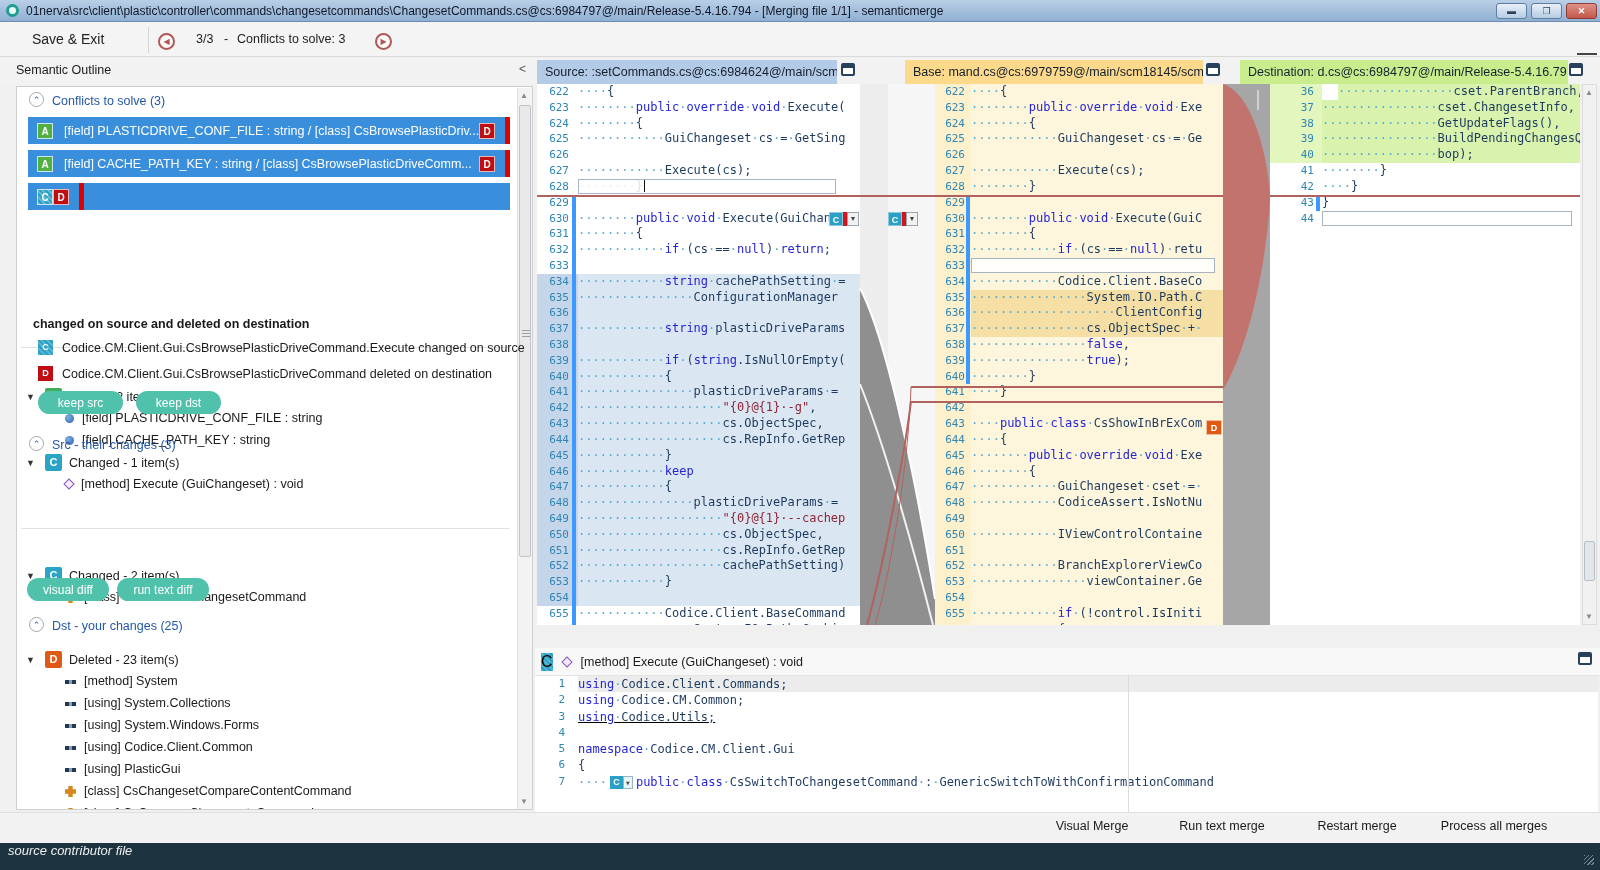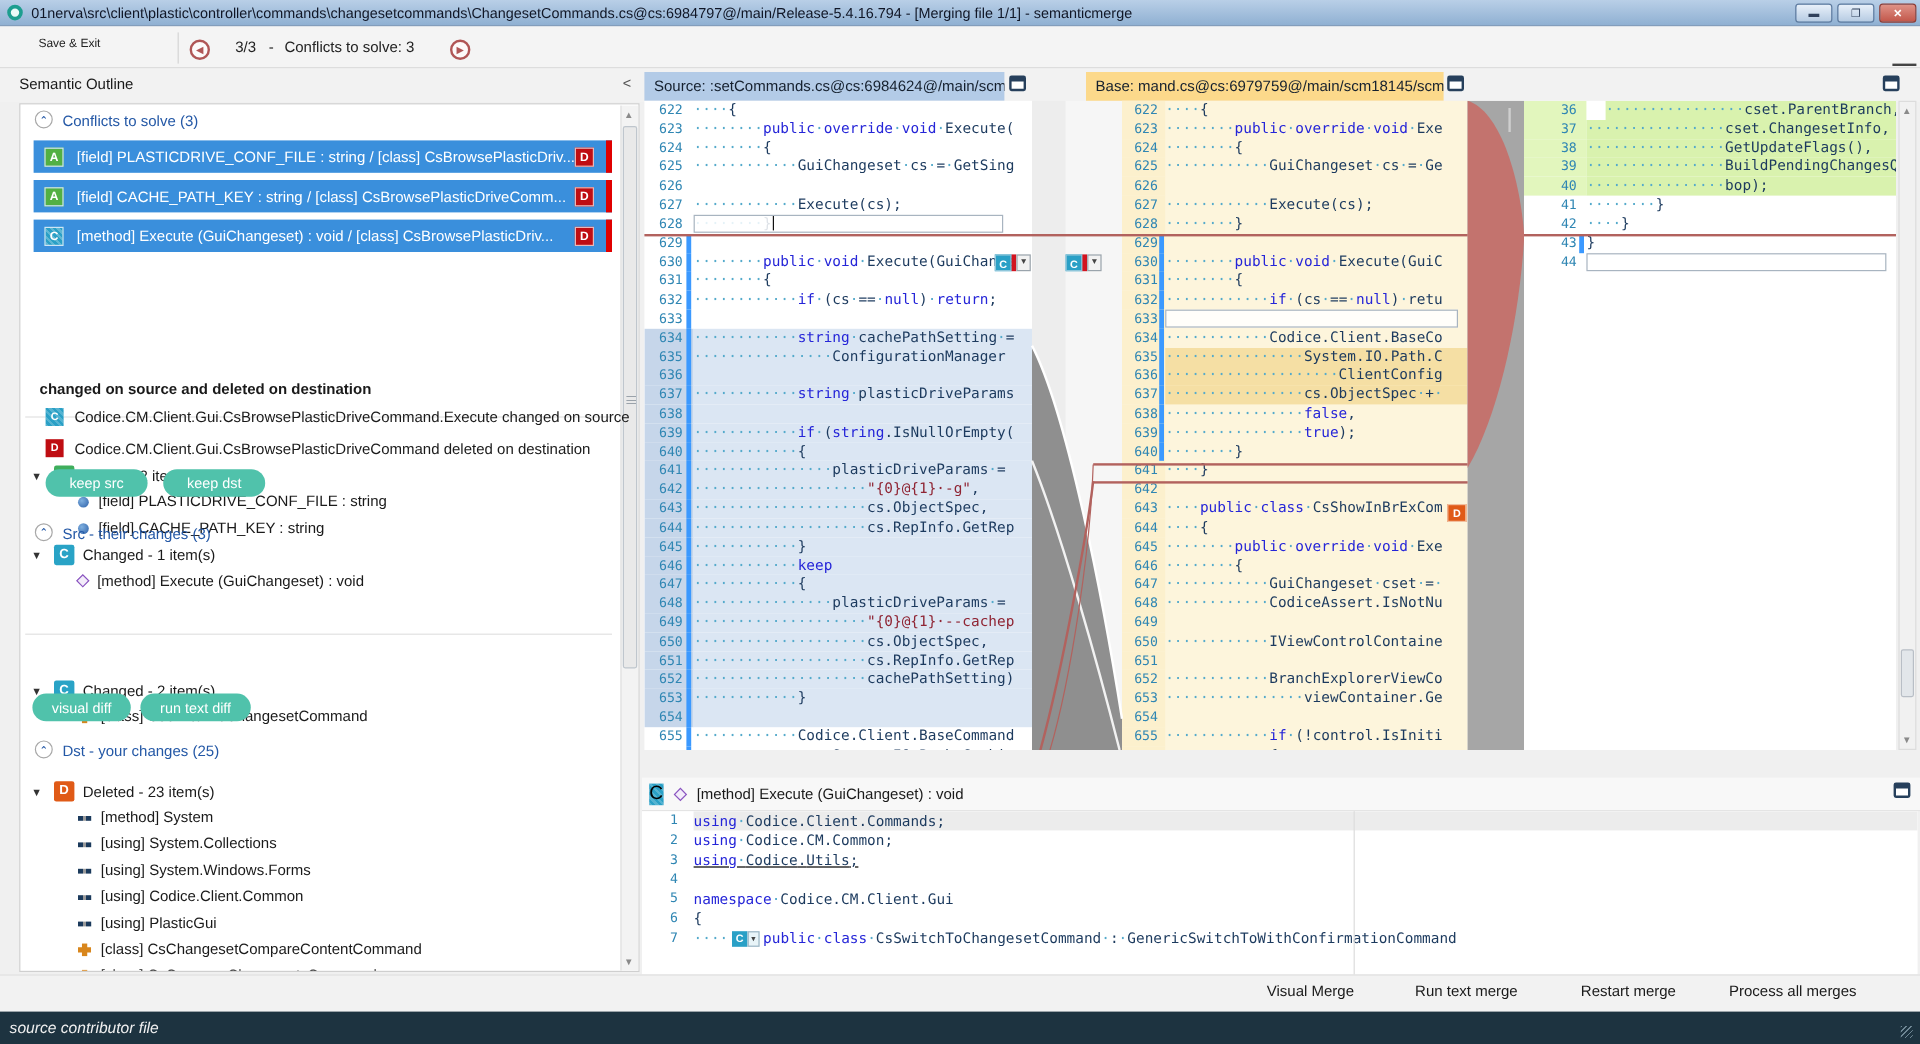--- a/index.html
+++ b/index.html
@@ -13,21 +13,21 @@
   #app-icon { width:13px; height:13px; border-radius:50%; border:3px solid #1d9e8f; background:#eafaf7; margin:0 7px 0 6px; }
   #window-title { font-size:12px; color:#101626; white-space:nowrap; overflow:hidden; flex:1; }
   .winbtn { width:31px; height:16px; border:1px solid #5f7ca0; border-radius:3px; margin-left:4px;
     background:linear-gradient(#e8f0fa,#b6cbe2); display:flex; align-items:center; justify-content:center;
     font-size:9px; color:#30415c; }
   #close-btn { background:linear-gradient(#df9287,#c2574a); border-color:#8e3c34; color:#fff; font-weight:bold; }
   #winbtns { display:flex; margin-right:3px; }
 
   
   #toolbar { position:absolute; left:0; top:22px; width:1600px; height:35px; background:#f4f4f4; border-bottom:1px solid #d8d8d8; }
-  #save-exit { position:absolute; left:32px; top:9px; font-size:10px; color:#222; cursor:default; }
+  #save-exit { position:absolute; left:32px; top:9px; font-size:14px; color:#222; cursor:default; }
   #tb-sep { position:absolute; left:148px; top:5px; width:1px; height:26px; background:#d5d5d5; }
   .navcirc { position:absolute; top:11px; width:17px; height:17px; border:2px solid #b05656; border-radius:50%;
     display:flex; align-items:center; justify-content:center; color:#b05656; font-size:8px; background:#fdfafa; }
   #nav-prev { left:158px; }
   #nav-next { left:375px; }
   #tb-progress { position:absolute; left:196px; top:10px; font-size:12.5px; color:#222; }
   #tb-dash { position:absolute; left:224px; top:10px; font-size:12.5px; color:#222; }
   #tb-conflicts { position:absolute; left:237px; top:10px; font-size:12.5px; color:#222; }
   #menu-btn { position:absolute; left:1577px; top:28px; width:20px; height:16px; color:#333; }
   #menu-btn div { height:2.5px; background:#444; margin:2.5px 0; }
@@ -138,21 +138,21 @@
   #bottom-head-label { font-size:12.5px; color:#1a1a1a; margin-left:10px; }
   #bh-icon { left:1578px; top:652px; }
   #ruler { position:absolute; left:1128px; top:676px; width:1px; height:136px; background:#dcdcdc; z-index:4; }
   .inline-cbadge { display:inline-flex; height:13px; vertical-align:middle; margin:0 3px; }
   .inline-cbadge .cbC { width:13px; background:#2aa0c6; color:#fff; font:bold 9px "Liberation Sans",sans-serif; text-align:center; line-height:13px; }
   .inline-cbadge .cbDD { width:10px; background:#e8f4f8; border:1px solid #9ab4c4; color:#444; font-size:6px; text-align:center; line-height:11px; }
 
   
   #footer { position:absolute; left:0; top:812px; width:1600px; height:31px; background:#f2f2f2; border-top:1px solid #e0e0e0; }
   .footbtn { position:absolute; top:6px; width:150px; height:20px; text-align:center; font-size:12.5px; color:#1a1a1a; }
-  #statusbar { position:absolute; left:0; top:843px; width:1600px; height:27px; background:#1d3340; display:flex; align-items:center; }
+  #statusbar { position:absolute; left:0; top:843px; width:1600px; height:27px; background:#1d3340; display:flex; }
   #status-text { font-style:italic; color:#f0f0f0; font-size:13px; margin-left:8px; }
   #grip { position:absolute; right:6px; bottom:5px; width:10px; height:10px;
     background:repeating-linear-gradient(135deg,#6f8794 0 1px,transparent 1px 3px); }
 </style>
 </head>
 <body>
 
 <div id="app">
 
   <div id="titlebar">
@@ -192,21 +192,20 @@
         <span class="redmark"></span>
       </div>
       <div class="conf-row" style="top: 63px;">
         <span class="lbadge A">A</span>
         <span class="clabel">[field] CACHE_PATH_KEY : string / [class] CsBrowsePlasticDriveComm...</span>
         <span class="rbadge">D</span>
         <span class="redmark"></span>
       </div>
       <div class="conf-row" style="top: 96px;">
         <span class="lbadge C">C</span>
-        <span class="clabel">[method] Execute (GuiChangeset) : void / [class] CsBrowsePlasticDriv...</span>
         <span class="rbadge">D</span>
         <span class="redmark"></span>
       </div>
       <div class="divline" style="top: 260px;"></div>
       <div class="tree-group" style="left: 9px; top: 301px;">
         <span class="tree-tri">▼</span>
         <span class="gbadge A">A</span>
         <span class="glabel">Added - 2 item(s)</span>
       </div>
       <div class="tree-item" style="top: 323px;">
@@ -297,20 +296,21 @@
   <div class="tealbtn" style="left:27px;top:578px;width:82px;">visual diff</div>
   <div class="tealbtn" style="left:117px;top:578px;width:92px;">run text diff</div>
 
   <div class="sect-circ" style="left:29px;top:617px;">⌃</div>
   <div class="sect-title" style="left:52px;top:619px;">Dst - your changes (25)</div>
 
   <div class="phead" id="src-head">Source: :setCommands.cs@cs:6984624@/main/scm187</div>
   <span class="wicon" style="left:841px;"></span>
   <div class="phead" id="base-head">Base: mand.cs@cs:6979759@/main/scm18145/scm1829</div>
   <span class="wicon" style="left:1206px;"></span>
+  <div class="phead" id="dest-head">Destination: d.cs@cs:6984797@/main/Release-5.4.16.79</div>
   <span class="wicon" style="left:1569px;"></span>
 
   <div class="cpane" id="src-pane">
       <div class="crow" style="height: 15.82px; line-height: 15.82px;">
         <span class="gcell" style="width: 41px;"></span>
         <span class="ccell" style="left: 41px;"><span class="tk-ws">····</span><span class="tk-pl">{</span></span>
         <span class="lnum" style="width: 32px; line-height: 15.82px;">622</span>
       </div>
       <div class="crow" style="height: 15.82px; line-height: 15.82px;">
         <span class="gcell" style="width: 41px;"></span>

